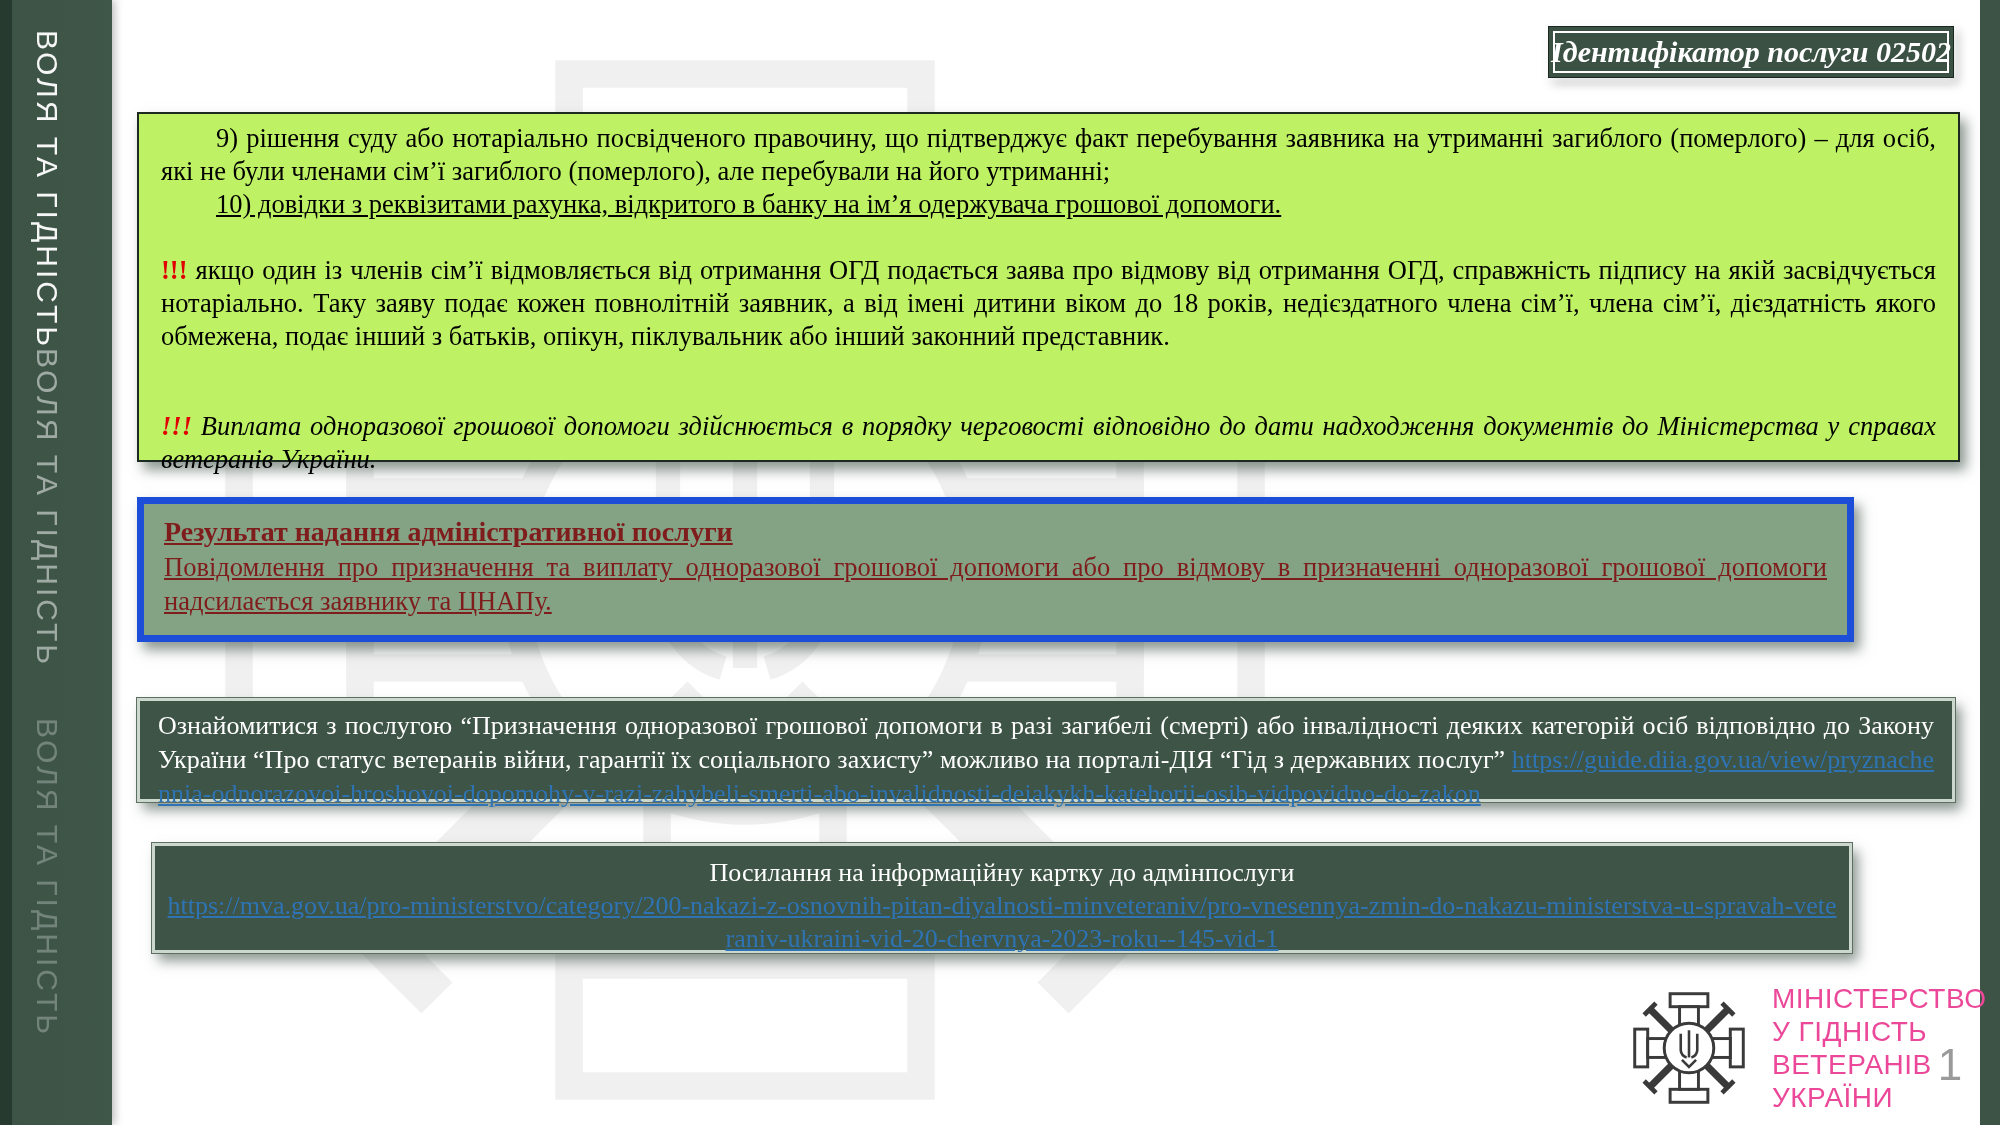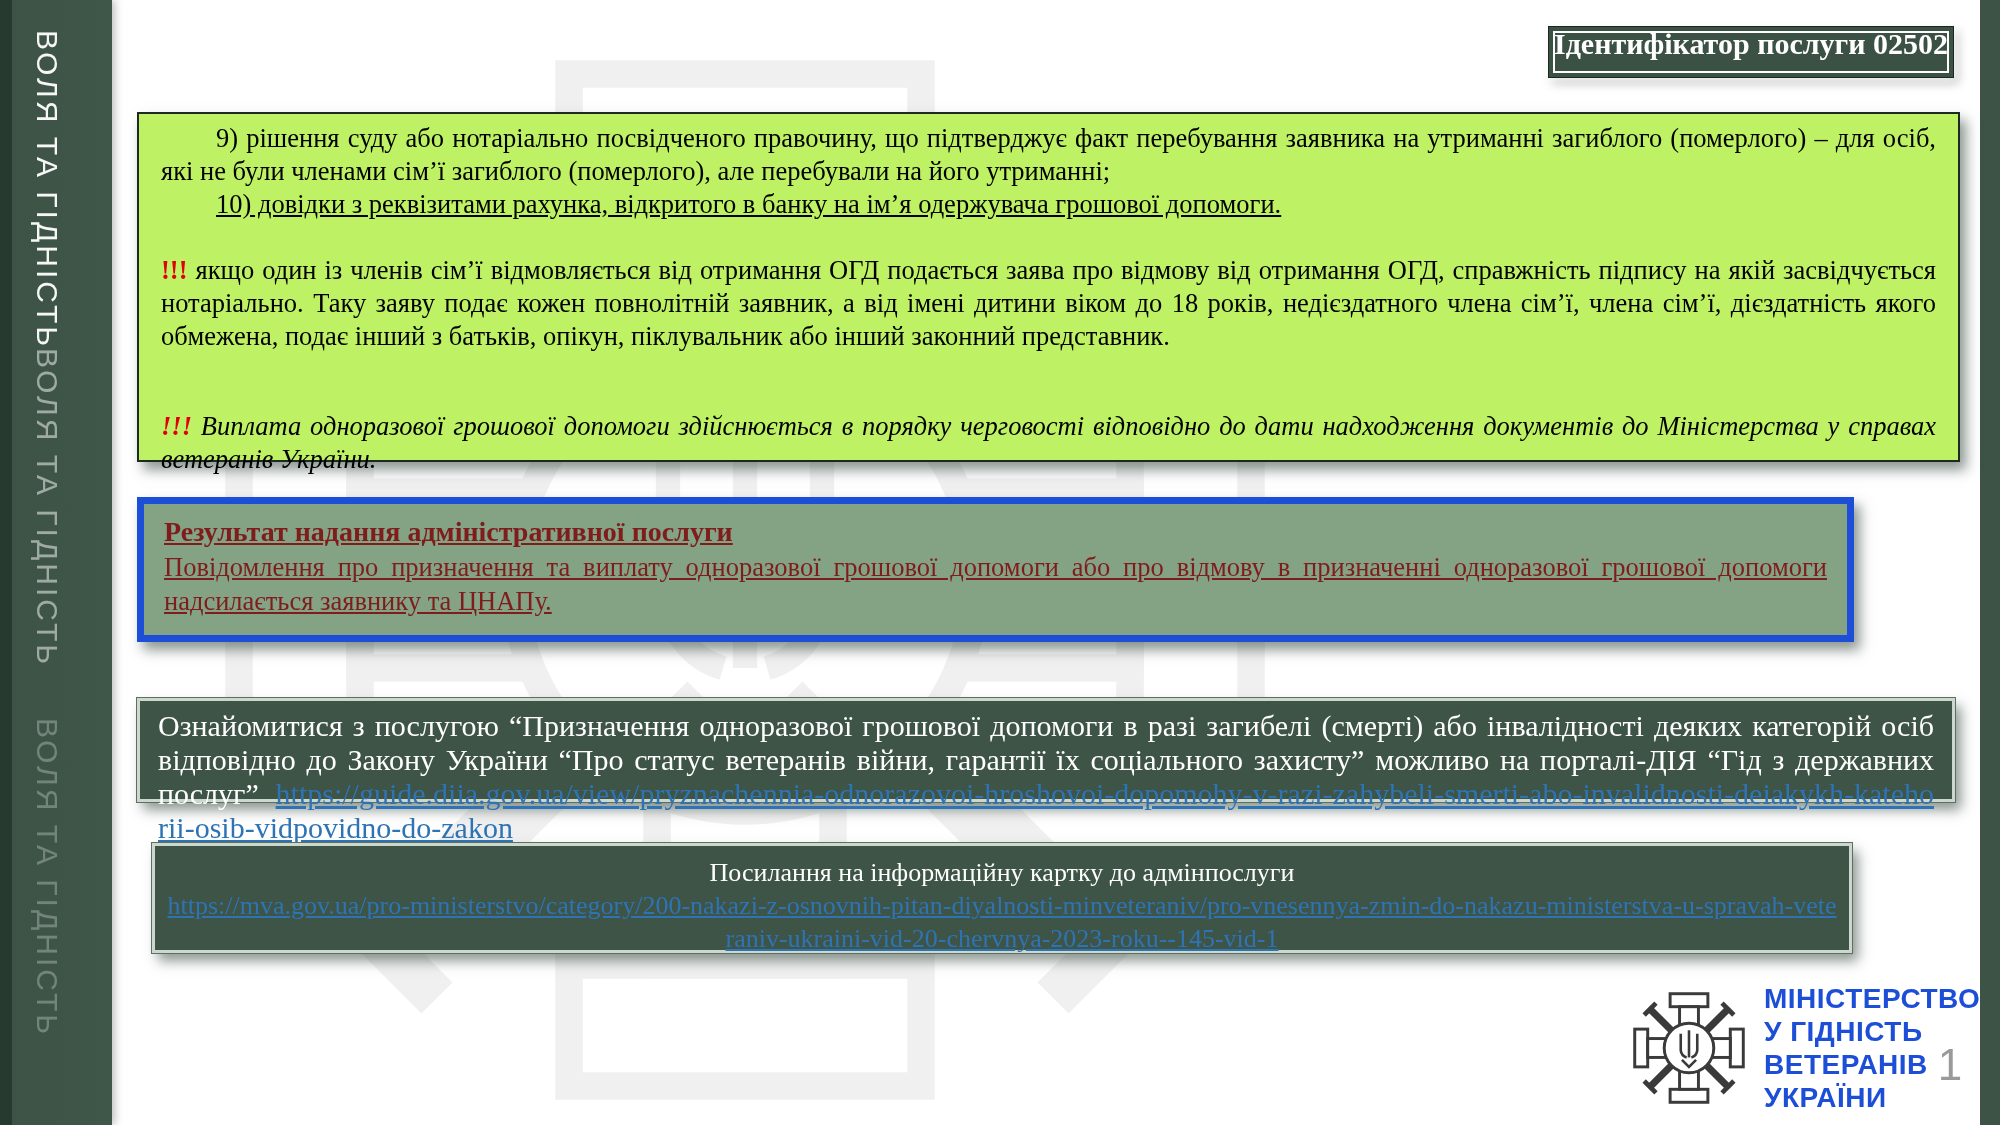--- a/index.html
+++ b/index.html
@@ -38,22 +38,23 @@
   .watermark {
     position:absolute; left:120px; top:30px; width:1250px; height:1100px;
     opacity:0.07; z-index:0; pointer-events:none;
   }
 
   
   .service-id {
     position:absolute; left:1548px; top:26px; width:406px; height:52px;
     background:#3b5144; border:1px solid #1a2620;
     box-shadow:0 0 10px 4px rgba(255,255,255,0.95), 4px 5px 9px rgba(0,0,0,0.35);
-    display:flex; justify-content:center;
+    display:flex; align-items:center; justify-content:center;
     z-index:4;
+    font-style:italic;
   }
   .service-id::before {
     content:""; position:absolute; inset:4px; border:2px solid #ffffff;
   }
   .service-id span {
     color:#ffffff; font-weight:bold; font-size:30px; position:relative;
   }
 
   
   .shadowed { box-shadow:6px 8px 12px rgba(45,65,55,0.55); }
@@ -82,40 +83,40 @@
 
   
   .dark-box {
     position:absolute; background:#3d5446;
     border:3px solid #ccd7ce;
     box-shadow:0 0 0 1px #5d6f62, 6px 8px 12px rgba(45,65,55,0.55);
     color:#ffffff; z-index:2;
   }
   .box-guide {
     left:137px; top:698px; width:1818px; height:104px;
-    padding:8px 18px; font-size:30px; line-height:34px; text-align:justify;
+    padding:8px 18px; font-size:26px; line-height:34px; text-align:justify;
   }
   .box-infocard {
     left:152px; top:843px; width:1700px; height:110px;
     padding:10px 12px; font-size:26px; line-height:33px; text-align:center;
   }
   a.doc-link {
     color:#2e74b5; text-decoration:underline; word-break:break-all; cursor:pointer;
   }
 
   
   .ministry {
     position:absolute; left:1630px; top:982px; display:flex; align-items:center;
     z-index:2;
   }
   .ministry-logo { width:118px; height:118px; }
   .ministry-name {
-    margin-left:16px;
+    margin-left:24px;
     font-family:"Liberation Sans", sans-serif;
-    font-size:28px; font-weight:700; color:#1d4ed8;
+    font-size:28px; font-weight:400; color:#ec4899;
     line-height:33px; letter-spacing:0.5px;
   }
   .page-number {
     position:absolute; left:1930px; top:1040px; width:40px;
     font-family:"Liberation Sans", sans-serif;
     font-size:44px; color:#9a9a9a; z-index:2; text-align:center;
   }
 </style>
 </head>
 <body>

